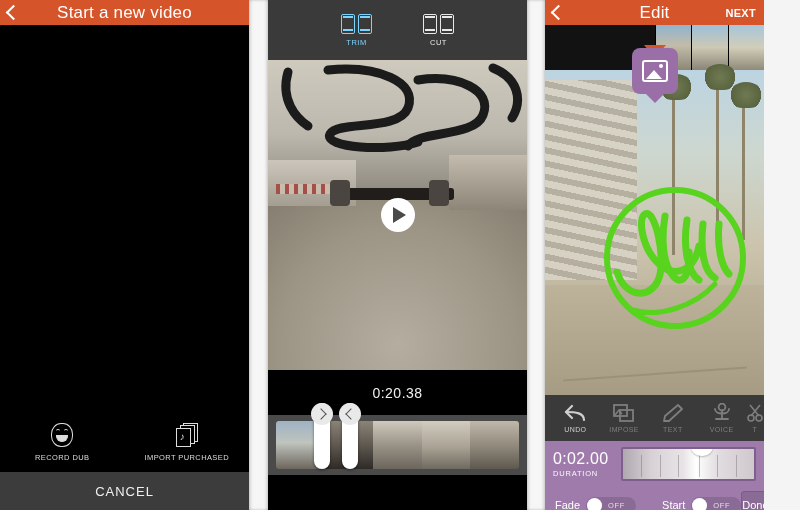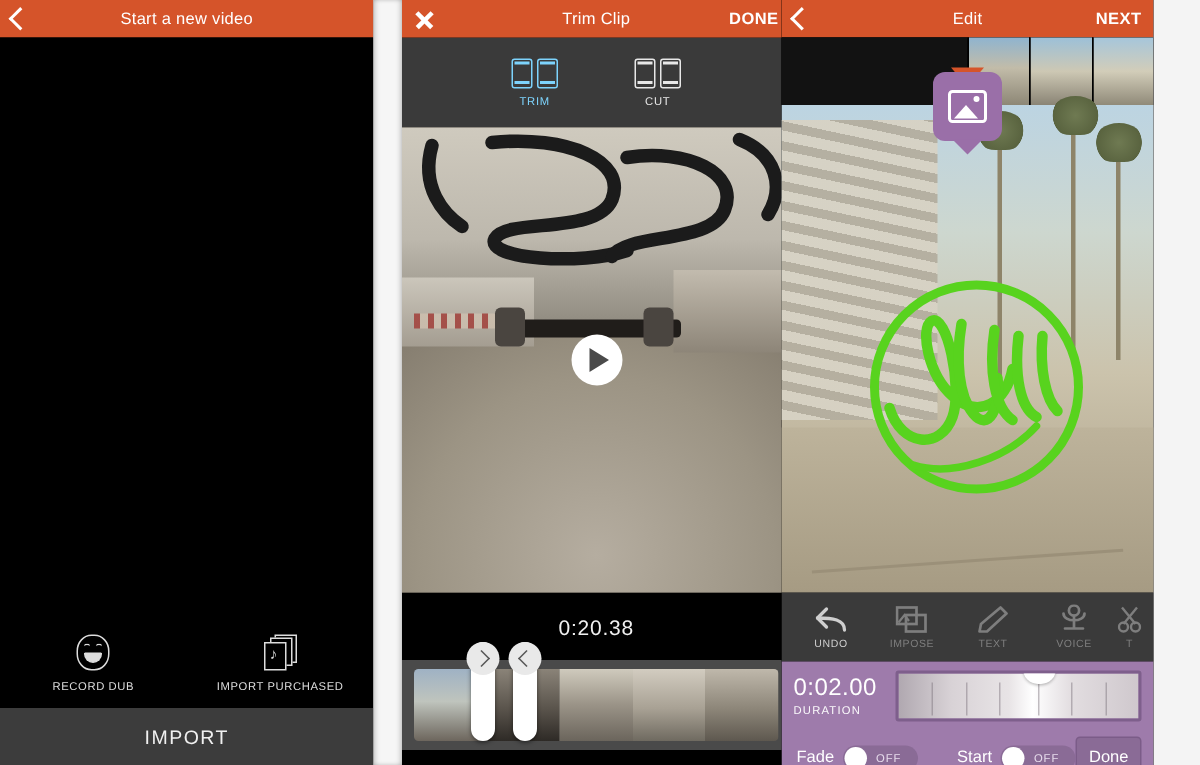--- a/index.html
+++ b/index.html
@@ -4,31 +4,31 @@
 <style>
   * { box-sizing: border-box; margin:0; padding:0; }
   html,body { width:800px; height:510px; overflow:hidden; background:#f2f2f2; }
   body { font-family:"Liberation Sans", sans-serif; }
 
   #root { position:relative; width:800px; height:510px; background:#f4f4f4; }
 
   .panel { position:absolute; top:0; height:510px; overflow:hidden; background:#000; }
   #panel1 { left:0;   width:249px; }
   #panel2 { left:268px; width:259px; }
-  #panel3 { left:521px; width:248px; }
+  #panel3 { left:545px; width:219px; }
 
   .gap { position:absolute; top:0; height:510px; background:#f6f6f6;
          box-shadow: inset 2px 0 4px -2px rgba(0,0,0,.35), inset -2px 0 4px -2px rgba(0,0,0,.35); }
   #gap1 { left:249px; width:19px; }
   #gap2 { left:527px; width:18px; }
 
   
   .hdr { position:relative; height:25px; background:#d5542a; color:#fff;
          display:flex; align-items:center; justify-content:center; }
-  .hdr .title { font-size:11px; letter-spacing:.2px; font-weight:400; }
+  .hdr .title { font-size:17px; letter-spacing:.2px; font-weight:400; }
   .hdr .left, .hdr .right { position:absolute; top:0; height:25px; display:flex; align-items:center; }
   .hdr .left { left:8px; }
   .hdr .right { right:8px; font-size:11px; font-weight:700; letter-spacing:.3px; }
 
   .chev { width:11px; height:11px; border-left:2.4px solid #fff; border-bottom:2.4px solid #fff;
           transform:rotate(45deg); }
   .xicon { position:relative; width:14px; height:14px; }
   .xicon:before,.xicon:after{ content:""; position:absolute; left:0; top:6px; width:14px; height:2.6px; background:#fff; }
   .xicon:before{ transform:rotate(45deg);} .xicon:after{ transform:rotate(-45deg);}
 
@@ -210,34 +210,27 @@
           <span class="notes">
             <span class="pg p3"></span>
               <span class="pg p2"></span>
               <span class="pg p1"></span>
             <span class="n">♪</span>
           </span>
           <span class="lbl">IMPORT PURCHASED</span>
         </div>
       </div>
 
-      <div class="cancelbar">IMPORT</div>
+      <div class="cancelbar">CANCEL</div>
     </div>
   </div>
 
   <div class="gap" id="gap1"></div>
 
   <div class="panel" id="panel2">
-    <div class="hdr">
-      <div class="left">
-        <span class="xicon"></span>
-      </div>
-      <div class="title">Trim Clip</div>
-      <div class="right">DONE</div>
-    </div>
 
     <div class="tools">
       <div class="tool active">
         <span class="filmico">
           <span class="filmcell"></span>
             <span class="filmcell"></span>
         </span>
         <span class="lbl">TRIM</span>
       </div>
       <div class="tool">

